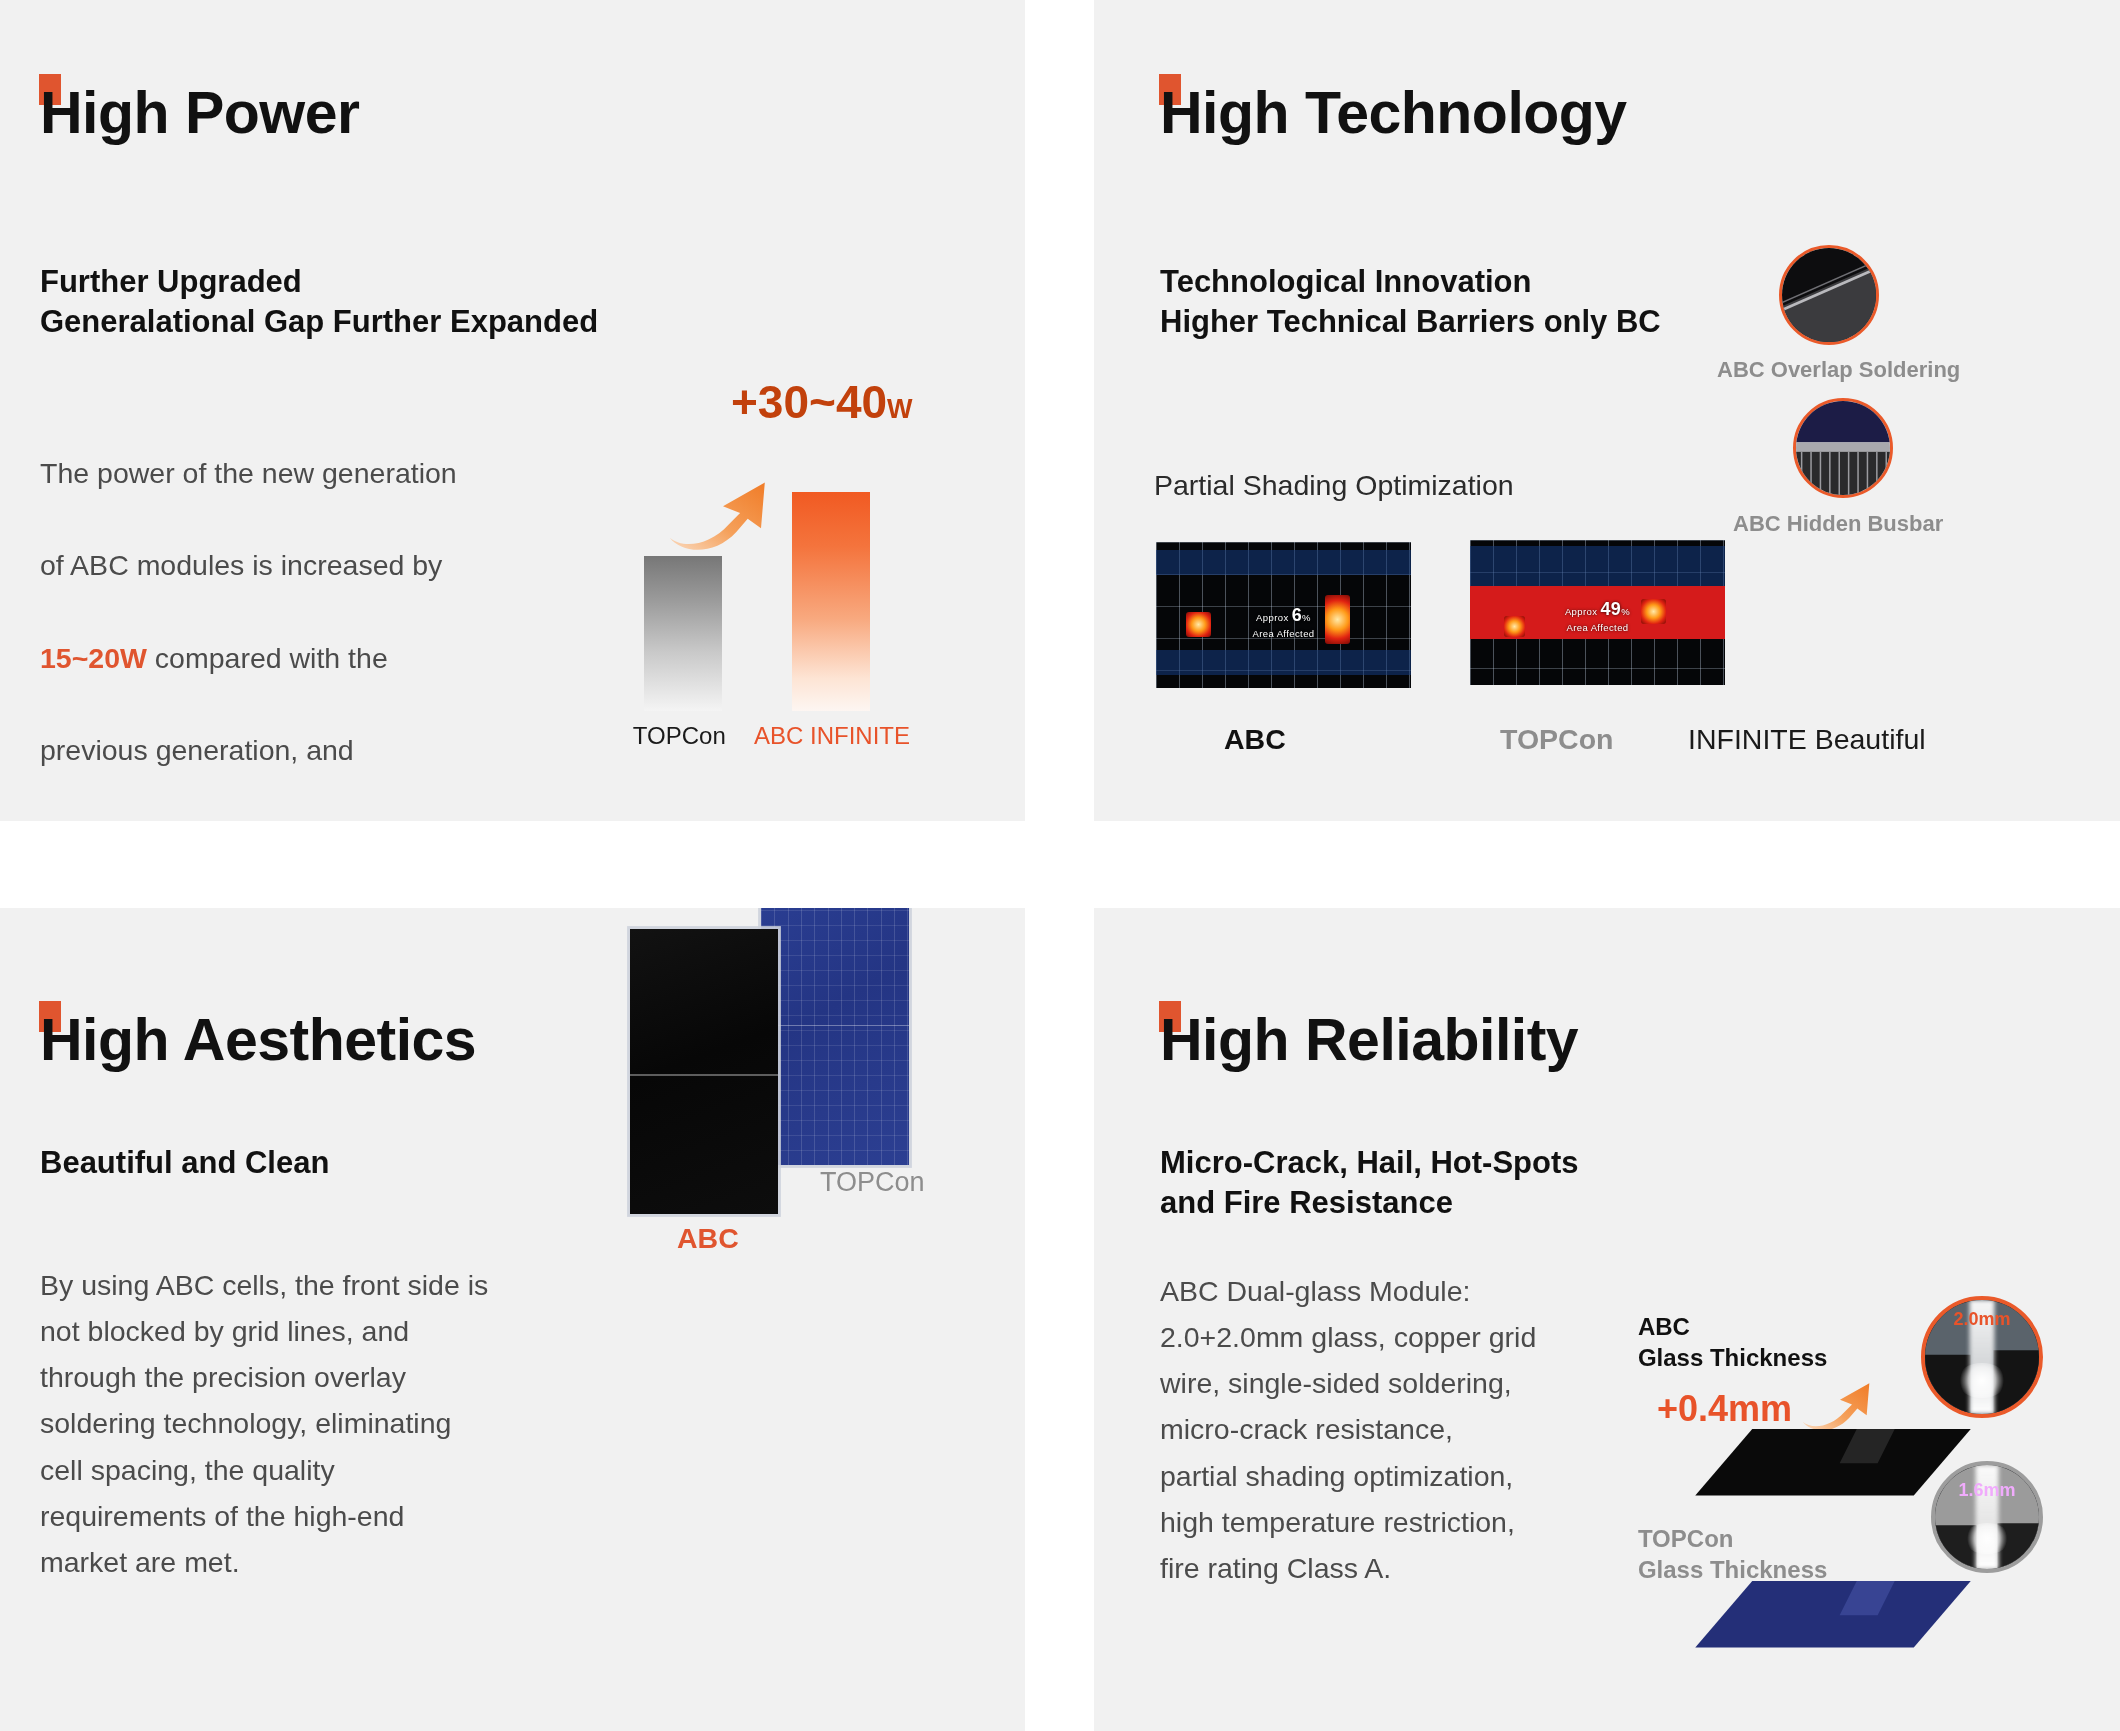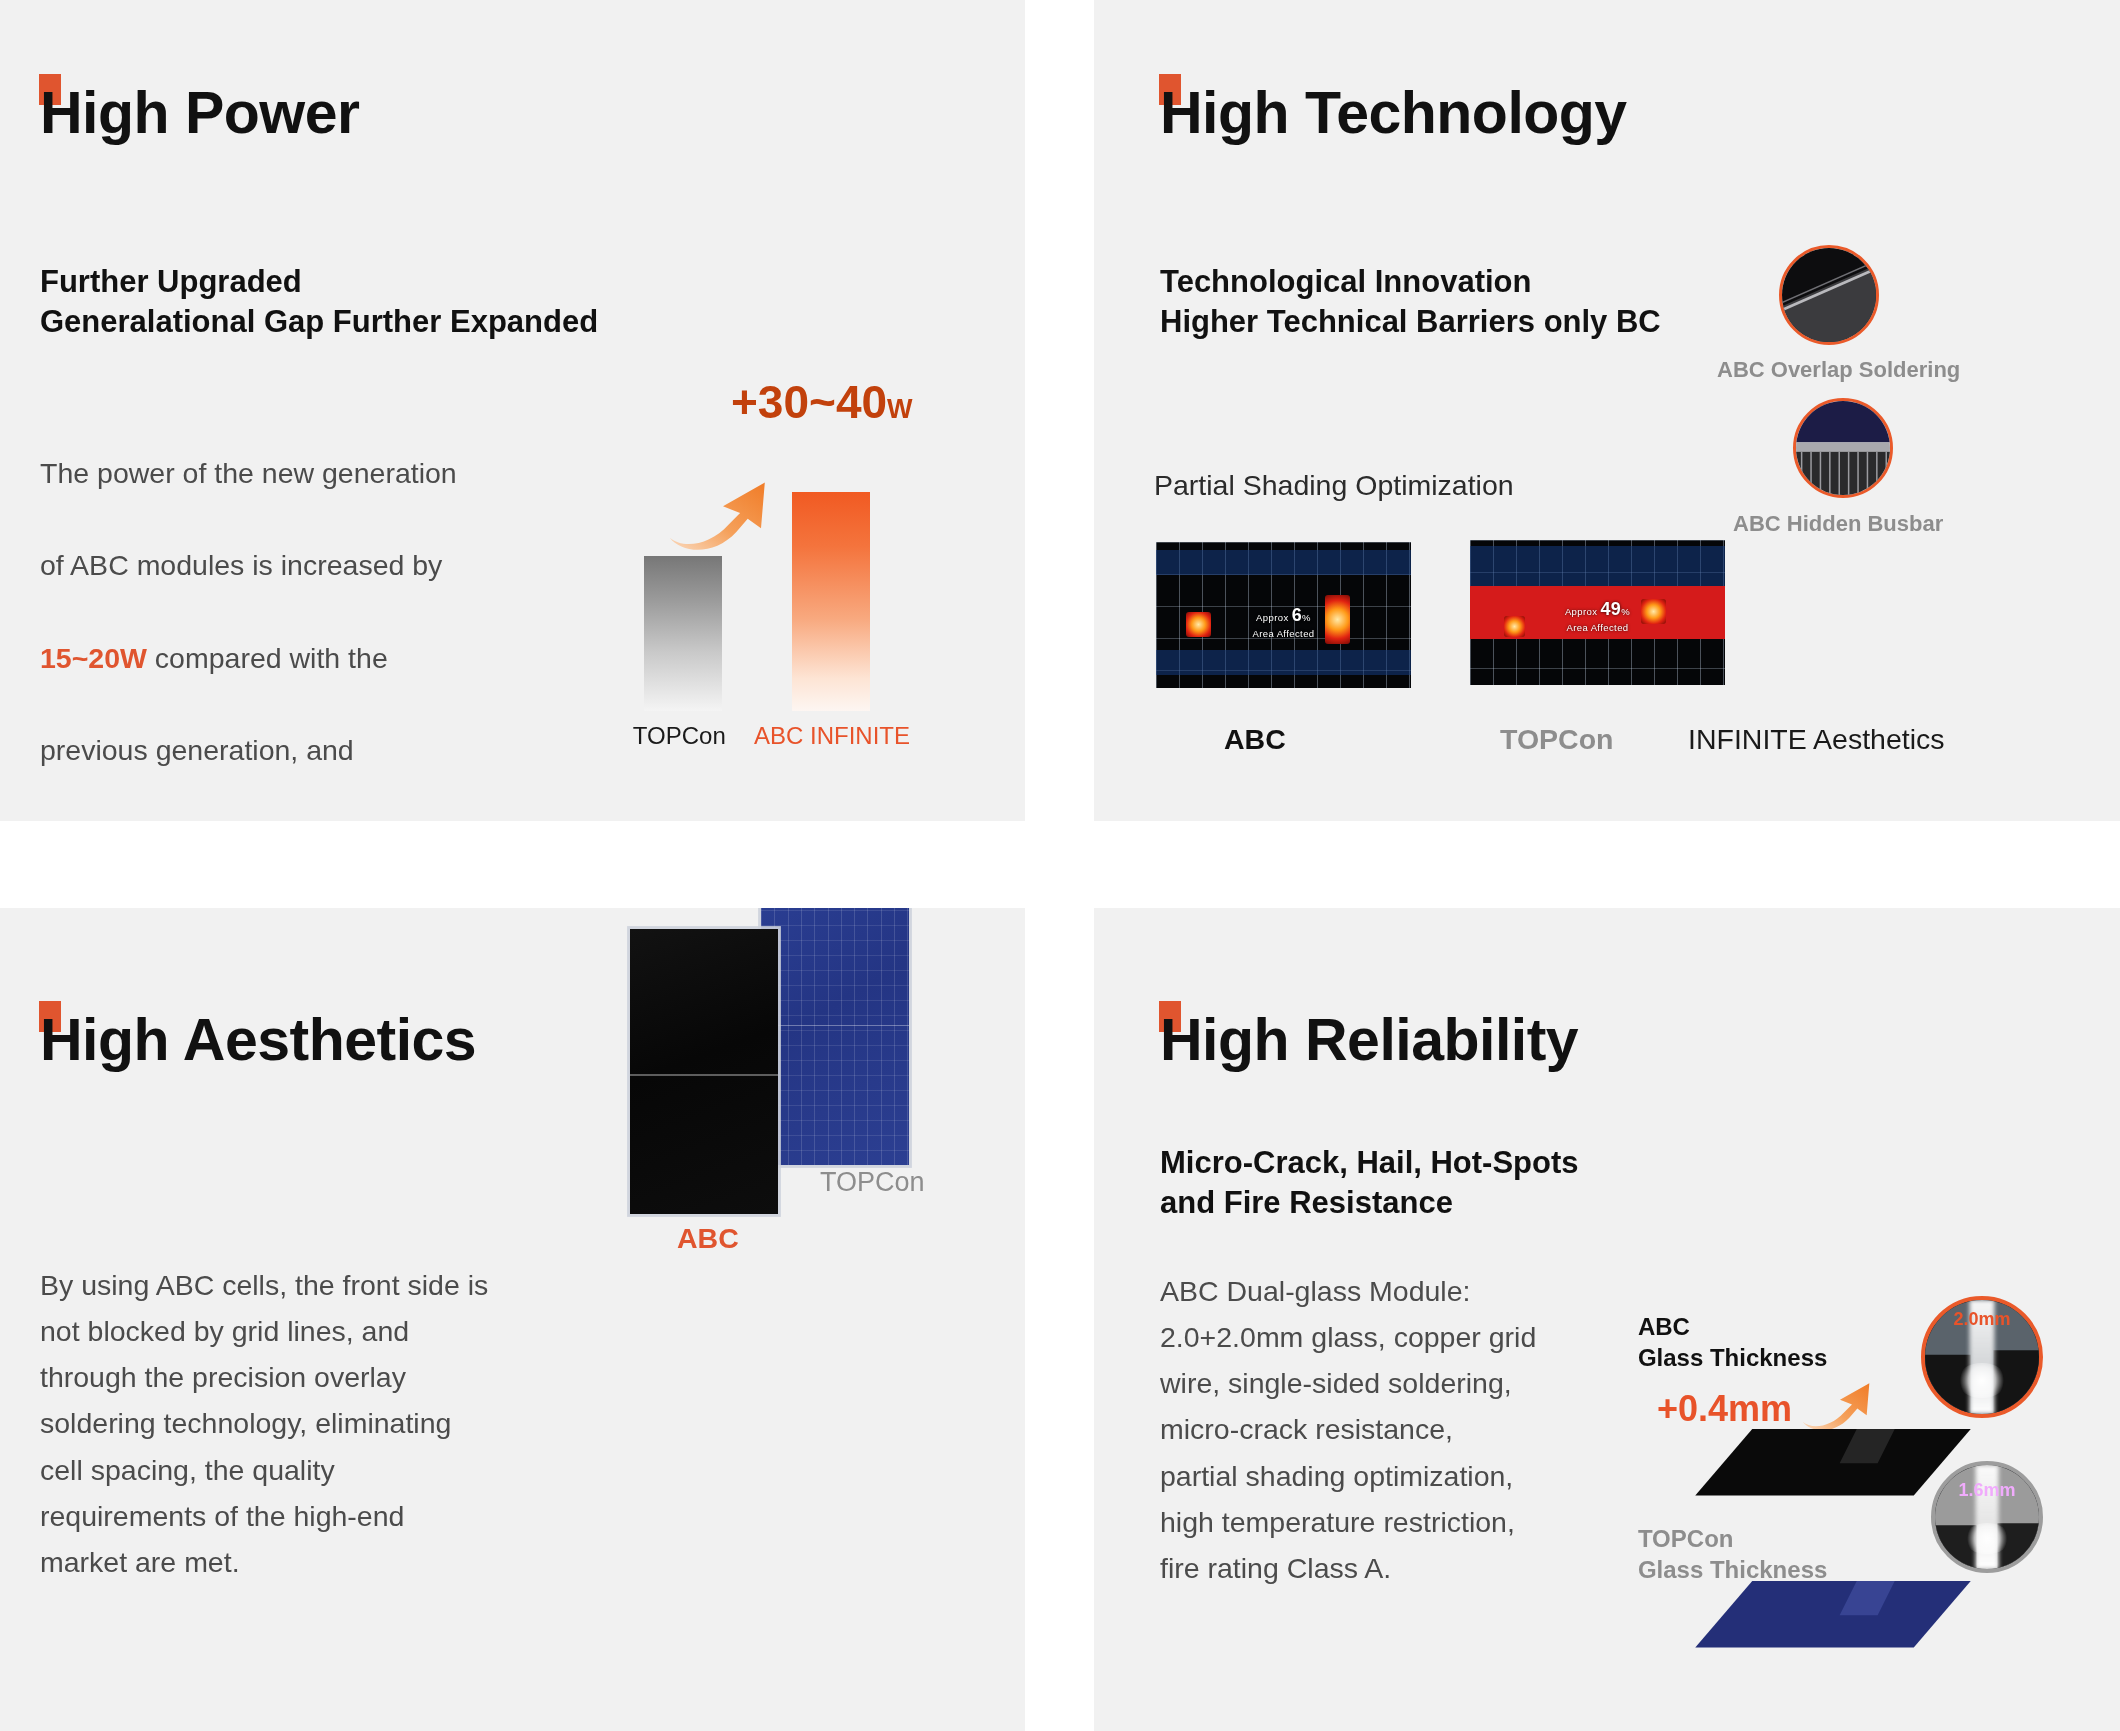--- a/index.html
+++ b/index.html
@@ -298,21 +298,21 @@
       <div class="hot" style="left:171px; top:59px; width:25px; height:25px;"></div>
       <div class="ov" style="top:59px;">
         <span>Approx</span>
         <span class="big">49</span><span>%</span>
       </div>
       <div class="ov" style="top:82px;">Area Affected</div>
     </div>
 
     <div class="img-caption cap-black" style="left:130px; top:723px;">ABC</div>
     <div class="img-caption cap-grey" style="left:406px; top:723px;">TOPCon</div>
-    <div class="img-caption cap-plain" style="left:594px; top:723px;">INFINITE Aesthetics</div>
+    <div class="img-caption cap-plain" style="left:594px; top:723px;">INFINITE Beautiful</div>
 
     <div class="circ" style="left:685px; top:245px; width:100px; height:100px;">
       <svg width="100%" height="100%" viewBox="0 0 100 100" preserveAspectRatio="none">
         <rect x="0" y="0" width="100" height="100" fill="#0d0d0f"></rect>
         <polygon points="0,62 100,18 100,100 0,100" fill="#3b3b3e"></polygon>
         <path d="M0,66 L100,22" stroke="#b9b9bd" stroke-width="3" fill="none"></path>
         <path d="M0,58 L100,14" stroke="#6f6f74" stroke-width="1.5" fill="none"></path>
       </svg>
     </div>
     <div class="circ-cap" style="left:623px; top:357px;">ABC Overlap Soldering</div>
@@ -335,20 +335,21 @@
           <line x1="96" y1="54" x2="96" y2="100"></line>
         </g>
       </svg>
     </div>
     <div class="circ-cap" style="left:639px; top:511px;">ABC Hidden Busbar</div>
   </section>
 
   <section class="panel" id="panel-aesthetics">
     <div class="accent-sq" style="left:39px; top:93px;"></div>
     <h1 class="panel-title" style="left:40px; top:103px;">High Aesthetics</h1>
+    <h2 class="subtitle" style="left:40px; top:211px; width:856px;">Beautiful and Clean</h2>
     <div class="bodytext" style="left:40px; top:354px; width:590px;">By using ABC cells, the front side is
 not blocked by grid lines, and
 through the precision overlay
 soldering technology, eliminating
 cell spacing, the quality
 requirements of the high-end
 market are met.</div>
 
     <div class="pv pv-blue" style="left:761px; top:-28.5px; width:148px; height:285px;">
       <div class="pv-split" style="top:145px;"></div>

